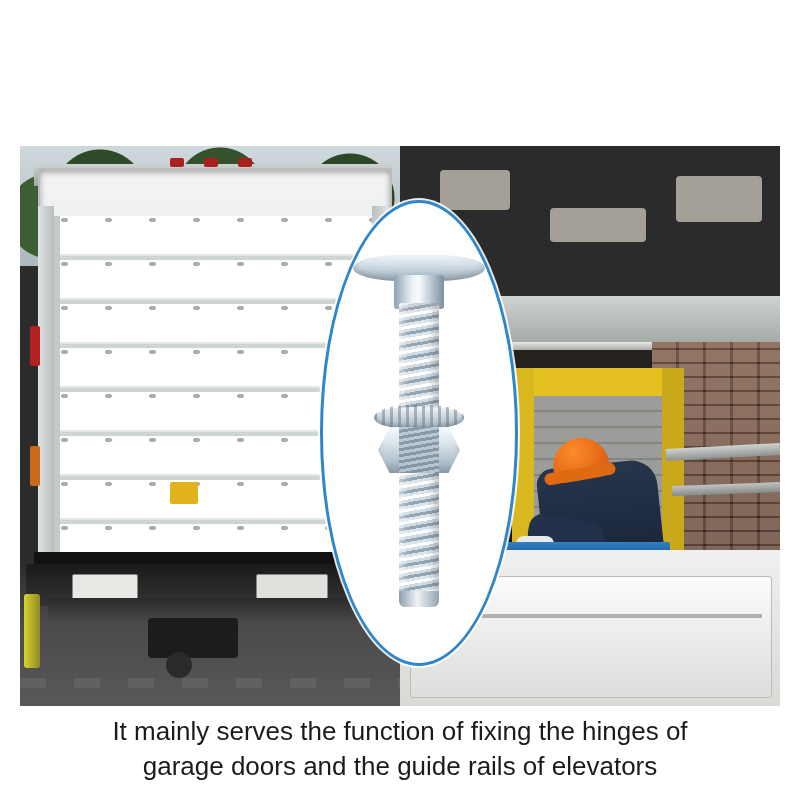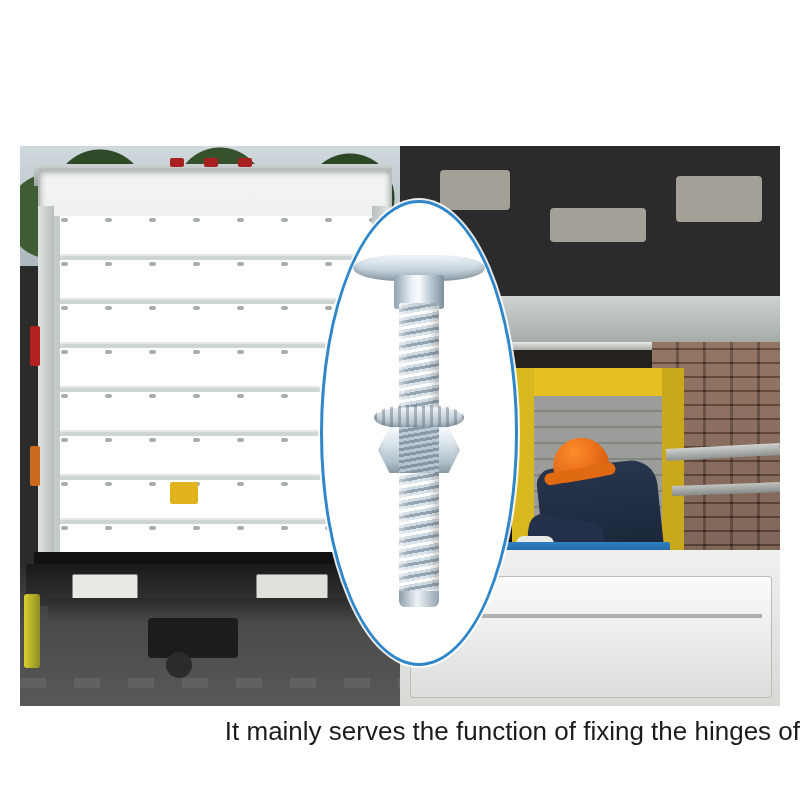--- a/index.html
+++ b/index.html
@@ -382,21 +382,21 @@
     background: repeating-linear-gradient(170deg,#b9c6d0 0 3px,#8395a3 3px 6px);
     opacity: .95;
   }
 
   
   .caption {
     position: absolute;
     left: 0;
     top: 714px;
     width: 800px;
-    text-align: right;
+    text-align: center;
     font-size: 26px;
     line-height: 35px;
     color: #1b1b1b;
   }
   .caption span { display: block; }
 </style>
 </head>
 <body>
 
 <div class="page">
@@ -473,15 +473,16 @@
         <div class="nut"></div>
         <div class="nut-hole"></div>
         <div class="bolt-tip"></div>
       </div>
     </div>
 
   </div>
 
   <div class="caption">
     <span>It mainly serves the function of fixing the hinges of</span>
+    <span>garage doors and the guide rails of elevators</span>
   </div>
 
 </div>
 
 </body></html>

